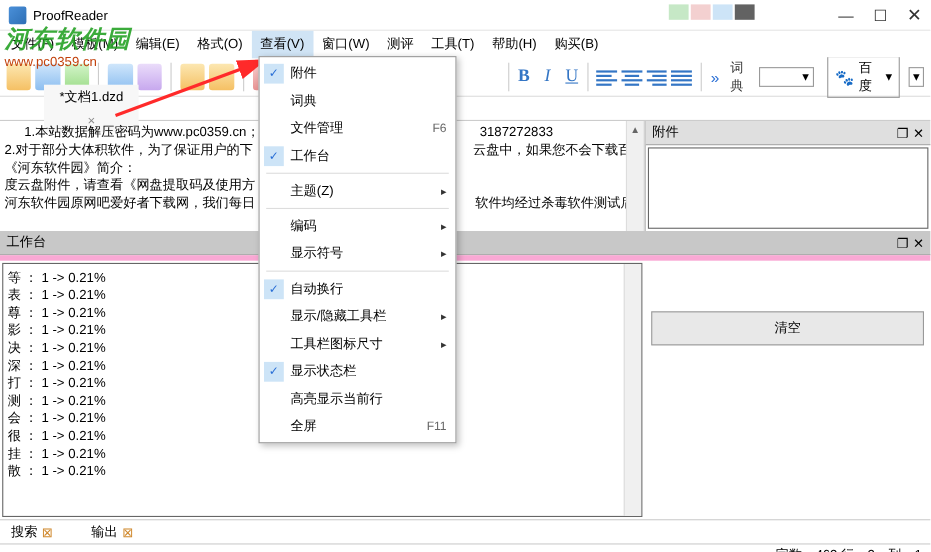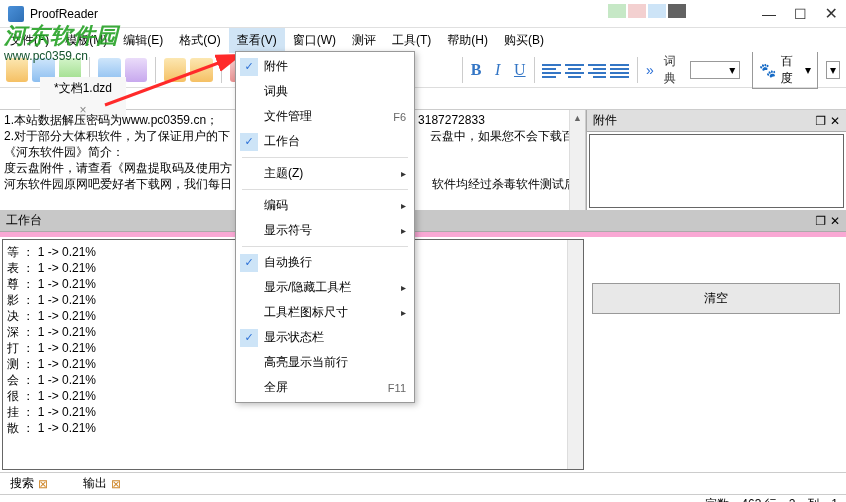--- a/index.html
+++ b/index.html
@@ -8,21 +8,21 @@
 .titlebar .logo { width: 16px; height: 16px; background: linear-gradient(135deg, #4a90d9, #2e6fb5); border-radius: 2px; margin-right: 6px; display:inline-block;}
 .titlebar .title { color: #000; }
 .titlebar .win-controls { margin-left: auto; display: flex; gap: 18px; align-items: center; }
 .titlebar .win-controls span { font-family: Arial; font-size: 14px; color: #333; cursor: pointer; }
 .titlebar .win-controls .close { font-size: 16px; }
 .menubar { height: 24px; display: flex; align-items: center; padding: 0 2px; background: #fff; position: relative; }
 .menubar .menu-item { padding: 4px 8px; cursor: pointer; }
 .menubar .menu-item.active { background: #d0e4f5; }
 .watermark { position: absolute; left: 4px; top: 21px; pointer-events: none; z-index: 50; }
 .watermark .wm-text { color: #26a326; font-weight: bold; font-size: 22px; font-style: italic; letter-spacing: 1px; opacity: 0.9; }
-.watermark .wm-url { color: #14532d; font-size: 12px; margin-top: -2px; }
+.watermark .wm-url { color: #c2410c; font-size: 12px; margin-top: -2px; }
 .toolbar { height: 36px; display: flex; align-items: center; padding: 0 6px; border-bottom: 1px solid #ddd; gap: 4px; background: #fff; }
 .toolbar .sep { width: 1px; height: 26px; background: #ccc; margin: 0 4px; }
 .toolbar .ticon { width: 24px; height: 24px; border-radius: 3px; cursor: pointer; display:inline-flex; align-items:center; justify-content:center; }
 .tc-orange { background: linear-gradient(#fce7b1,#f5c064); }
 .tc-blue { background: linear-gradient(#cfe6fb,#8cbef0); }
 .tc-green { background: linear-gradient(#d3f4c9,#9cdc88); }
 .tc-purple { background: linear-gradient(#eadcfa,#c7a8ee); }
 .tc-red { background: linear-gradient(#f9d0d0,#e99292); }
 .toolbar .format-b { color:#3476c5; font-weight:bold; font-size:16px; font-family:"Times New Roman";}
 .toolbar .format-i { color:#3476c5; font-style:italic; font-size:16px; font-family:"Times New Roman";}
@@ -182,21 +182,21 @@
     <span>*文档1.dzd</span>
     <span class="close-x">×</span>
   </div>
 </div>
 
 <div class="main-panes">
   <div class="editor" id="editor-left">
     <div class="editor-scroll">
       <div class="up">▲</div>
     </div>
-  <div style="white-space: nowrap;"><span>1.本站数据解压密码为www.pc0359.cn；</span><span style="display:inline-block;width:200px"></span><span>3187272833</span></div>
+  <div style="white-space: nowrap; margin-left: 18px;"><span>1.本站数据解压密码为www.pc0359.cn；</span><span style="display:inline-block;width:200px"></span><span>3187272833</span></div>
       <div style="white-space: nowrap;"><span>2.对于部分大体积软件，为了保证用户的下</span><span style="display:inline-block;width:200px"></span><span>云盘中，如果您不会下载百</span></div>
       <div style="white-space: nowrap;"><span>《河东软件园》简介：</span><span style="display:inline-block;width:200px"></span><span></span></div>
       <div style="white-space: nowrap;"><span>度云盘附件，请查看《网盘提取码及使用方</span><span style="display:inline-block;width:200px"></span><span></span></div>
       <div style="white-space: nowrap;"><span>河东软件园原网吧爱好者下载网，我们每日</span><span style="display:inline-block;width:200px"></span><span>软件均经过杀毒软件测试后</span></div>
     </div>
   <div class="side-panel">
     <div class="pane-header">
       <span>附件</span>
       <span class="spacer"></span>
       <span class="pane-btn">❐</span>

